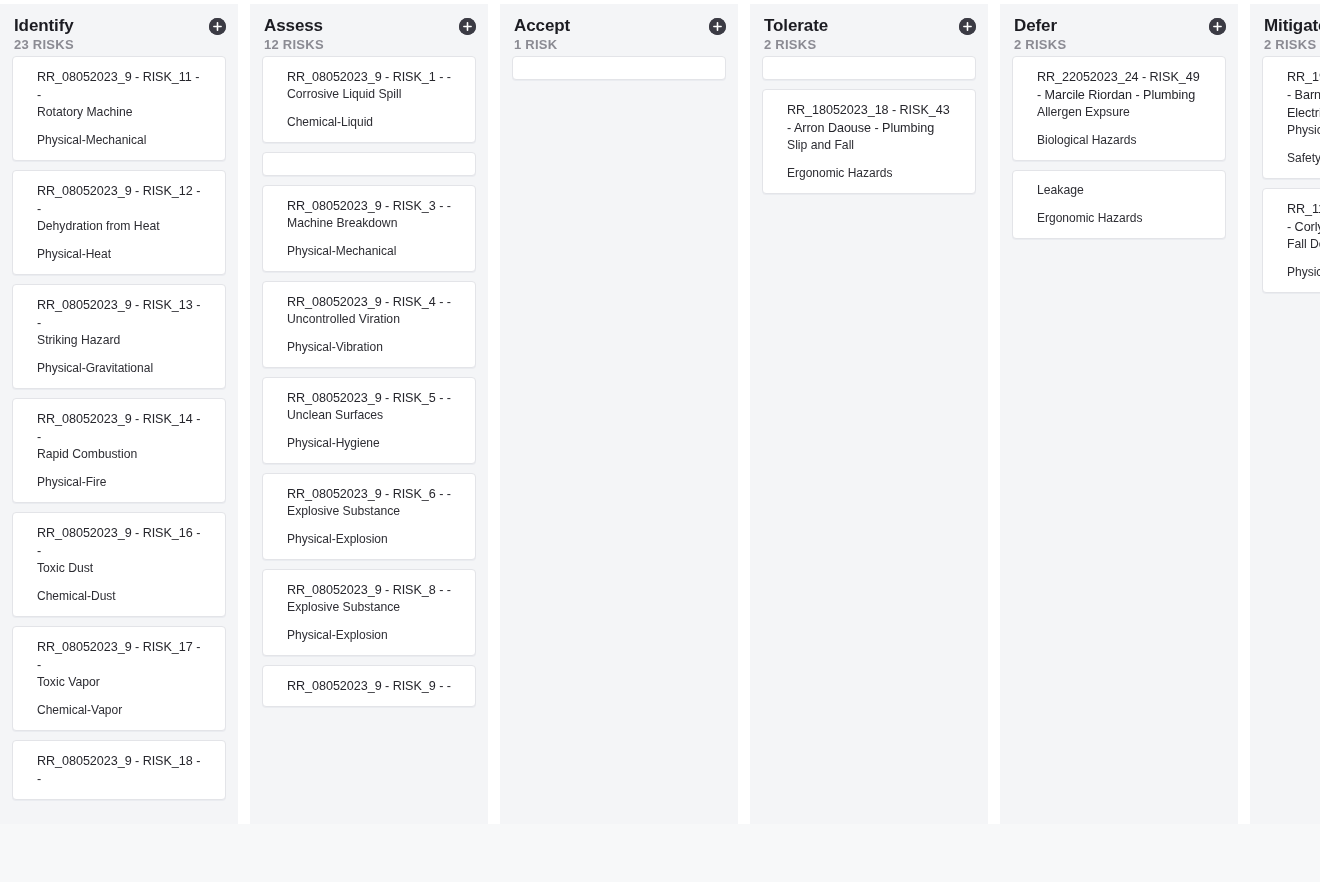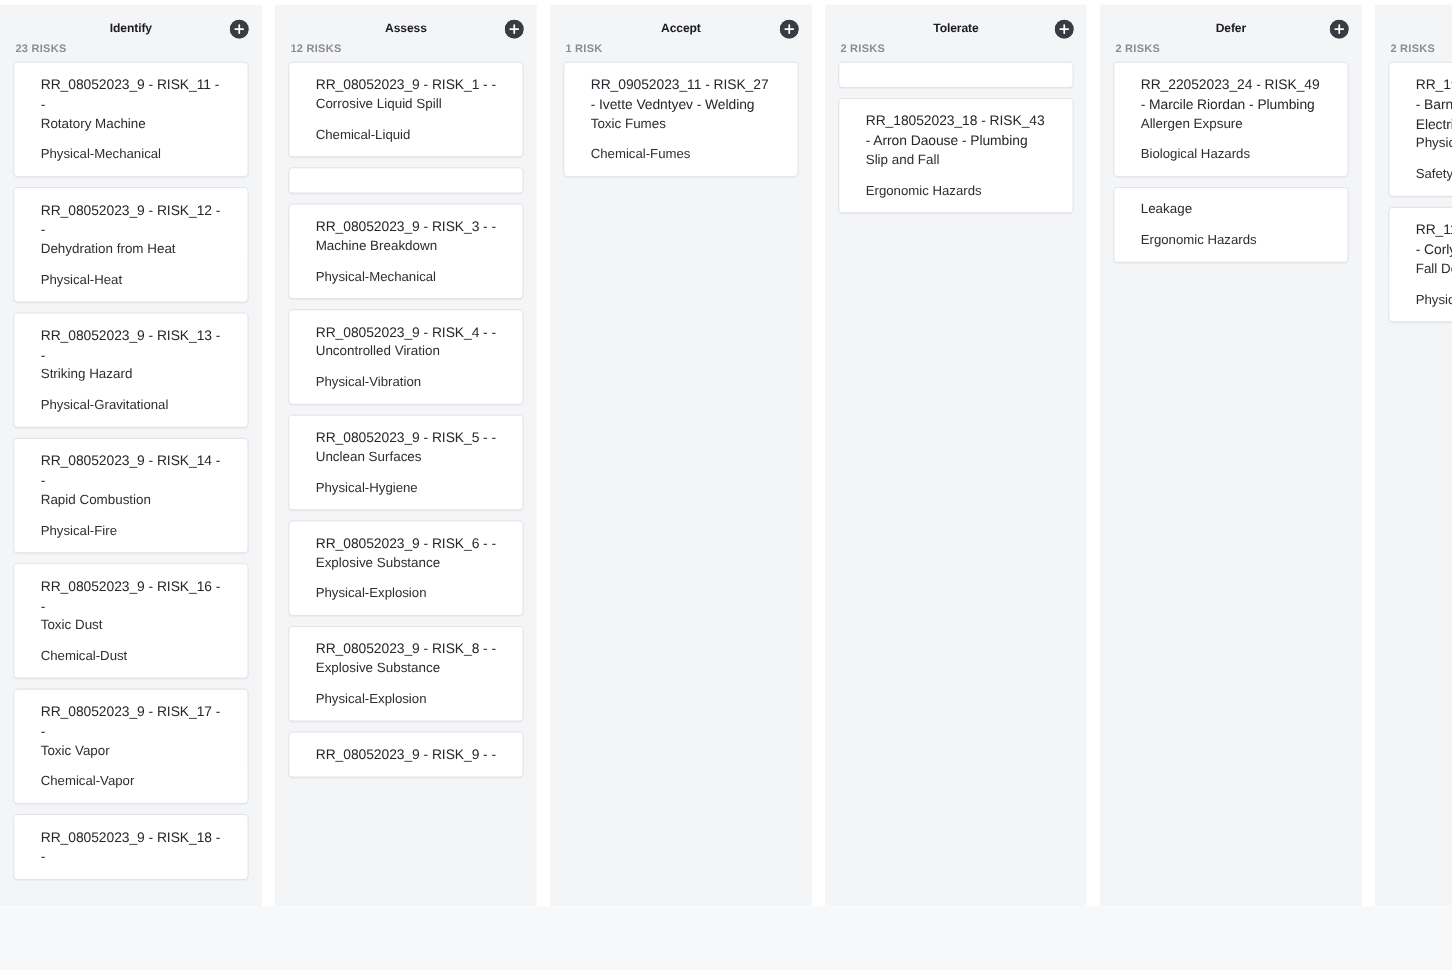--- a/index.html
+++ b/index.html
@@ -38,29 +38,28 @@
     position: relative;
     flex-shrink: 0;
   }
 
   .col-header {
     padding: 14px 14px 0 14px;
     position: relative;
     height: 52px;
   }
   .col-title {
-    font-size: 11px;
+    font-size: 17px;
     font-weight: bold;
     color: #1c1c22;
     letter-spacing: -0.1px;
     line-height: 16px;
-    text-align: center;
   }
   .col-count {
-    font-size: 10px;
+    font-size: 13px;
     font-weight: bold;
     color: #8b8b93;
     letter-spacing: 0.25px;
     margin-top: 4px;
     line-height: 13px;
   }
   .add-btn {
     position: absolute;
     right: 12px;
     top: 14px;
@@ -309,26 +308,20 @@
           <svg width="17" height="17" viewBox="0 0 17 17" aria-hidden="true">
             <circle cx="8.5" cy="8.5" r="8.5" fill="#3b3b44"></circle>
             <rect x="7.7" y="4.1" width="1.6" height="8.8" rx="0.7" fill="#ffffff"></rect>
             <rect x="4.1" y="7.7" width="8.8" height="1.6" rx="0.7" fill="#ffffff"></rect>
           </svg>
         </button>
       </div>
       <div class="col-body">
         <div class="card">
           <div class="card-bar" style="background: rgb(237, 143, 115);"></div>
-          <div class="card-body">
-            <div class="card-title">RR_09052023_11 - RISK_27
-- Ivette Vedntyev - Welding</div>
-            <div class="card-sub">Toxic Fumes</div>
-            <div class="card-cat">Chemical-Fumes</div>
-          </div>
         </div>
       </div>
     </div>
     <div class="column">
       <div class="col-header">
         <div class="col-title">Tolerate</div>
         <div class="col-count">2 RISKS</div>
         <button class="add-btn">
           <svg width="17" height="17" viewBox="0 0 17 17" aria-hidden="true">
             <circle cx="8.5" cy="8.5" r="8.5" fill="#3b3b44"></circle>

